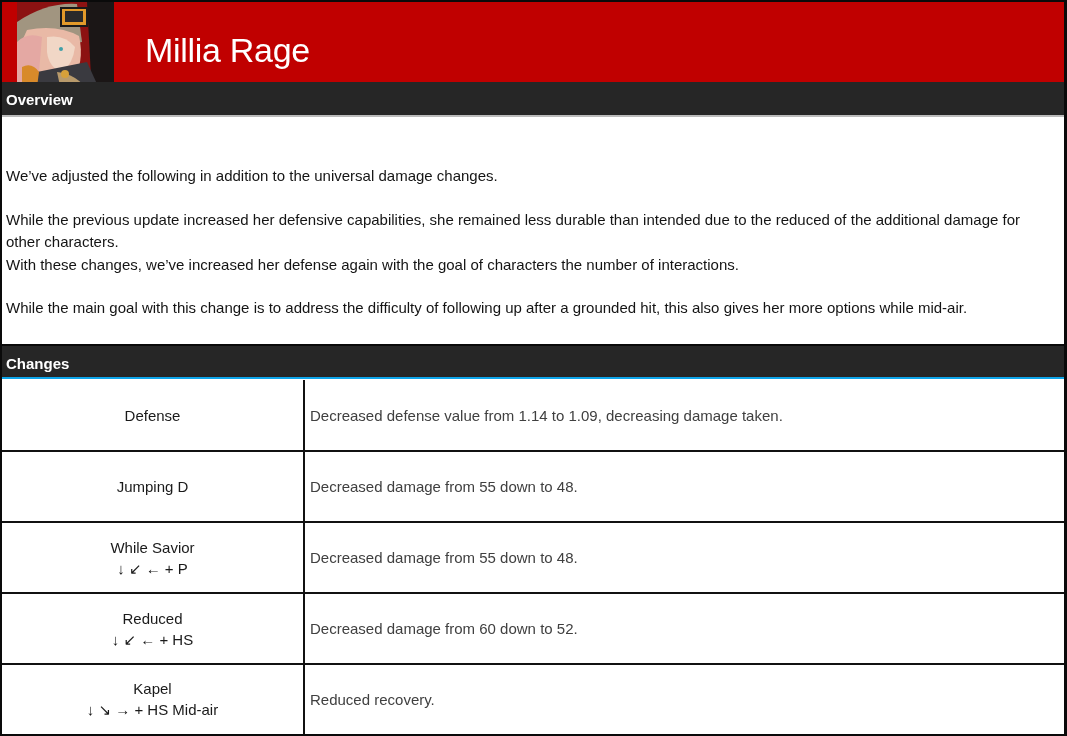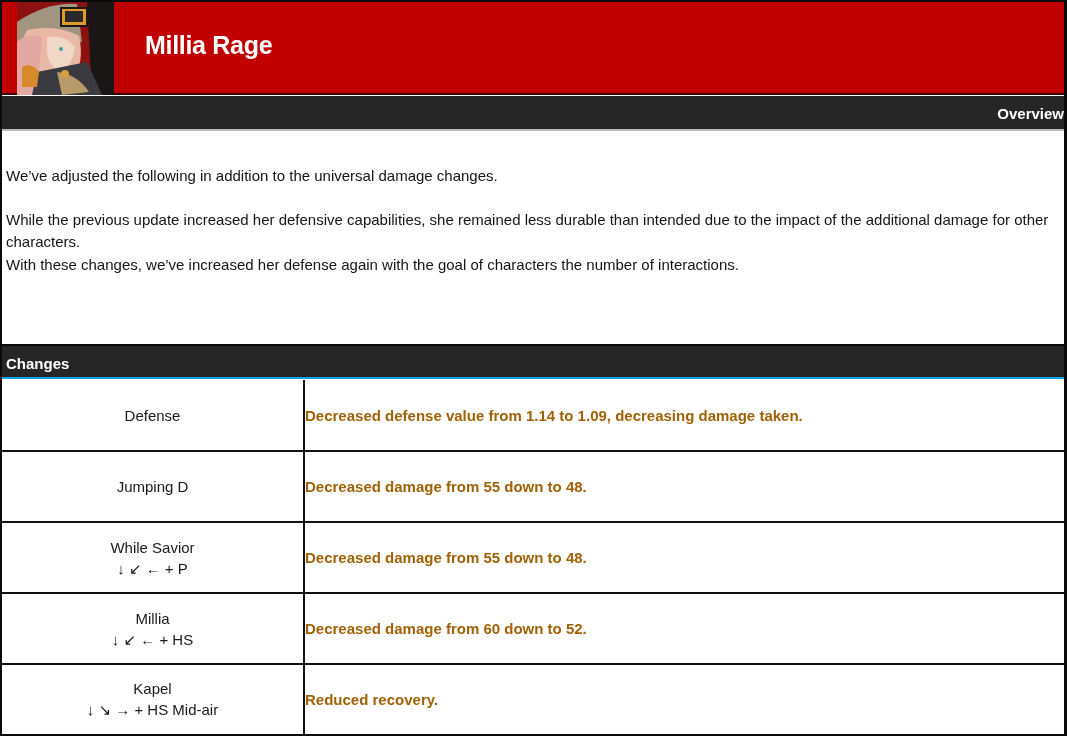--- a/index.html
+++ b/index.html
@@ -11,44 +11,44 @@
     }
     .banner {
       position: absolute; left: 0; top: 0; width: 1062px; height: 93px;
       background: #c00000; border-bottom: 2px solid #3a0000;
     }
     .portrait {
       position: absolute; left: 15px; top: 0; width: 97px; height: 93px; overflow: hidden;
       background: linear-gradient(160deg, #a41616 0%, #5a0c0c 45%, #1a1414 100%);
     }
     .title {
-      position: absolute; left: 143px; top: 29px; font-size: 25px; font-weight: bold;
+      position: absolute; left: 143px; top: 29px; font-size: 34px; font-weight: normal;
       color: #fff; letter-spacing: -0.3px; font-family: "Liberation Sans", sans-serif; text-align: right;
     }
     .section-header {
       position: absolute; left: 0; width: 1062px; height: 35px;
       background: #262626; color: #fff; font-weight: bold; font-size: 15px;
       padding-left: 4px; line-height: 35px; font-family: "Liberation Sans", sans-serif;
     }
-    .sh-overview { top: 94px; border-bottom: 2px solid #bbb; text-align: right; }
+    .sh-overview { top: 80px; border-bottom: 2px solid #bbb; }
     .sh-changes { top: 342px; border-top: 2px solid #0a0a0a; border-bottom: 2px solid #0ea5e9; }
     .overview-body {
       position: absolute; left: 4px; top: 163px; width: 1050px;
       font-size: 15px; line-height: 22.5px; font-family: "Liberation Sans", sans-serif; color: #141414;
     }
     .overview-body p { margin-bottom: 21px; }
     .overview-body p.tight { margin-bottom: 0; }
     .kw { font-weight: bold; text-decoration: underline; }
     .changes-table {
       position: absolute; left: 0; top: 378px; width: 1062px;
       border-collapse: collapse; font-family: "Liberation Sans", sans-serif; font-size: 15px;
     }
     .changes-table td { border: 2px solid #111; height: 71px; vertical-align: middle; }
     .changes-table td.move { width: 302px; text-align: center; line-height: 21px; color: #1a1a1a; }
-    .changes-table td.desc { color: #a16207; font-weight: bold; }
+    .changes-table td.desc { padding-left: 5px; color: #404040; }
     .changes-table tr:first-child td { border-top: none; }
     .changes-table td:first-child { border-left: none; margin-left: 36px; }
     .changes-table td:last-child { border-right: none; }
     .changes-table tr:last-child td { border-bottom: 3px solid #0a0a0a; }
     .cmd { display: block; }
   </style>
 </head>
 <body>
 
 <div class="frame">
@@ -71,22 +71,23 @@
         <path d="M5 65 Q15 60 22 70 L20 85 L5 85 Z" fill="#d88a2a"></path>
       </svg>
     </div>
     <div class="title">Millia Rage</div>
   </div>
 
   <div class="section-header sh-overview">Overview</div>
 
   <div class="overview-body">
     <p>We’ve adjusted the following in addition to the universal damage changes.</p>
-    <p class="tight">While the previous update increased her defensive capabilities, she remained less durable than intended due to the impact of the additional damage for other characters.</p>
+    <p class="tight">While the previous update increased her defensive capabilities, she remained less durable than intended due to the reduced of the additional damage for other characters.</p>
     <p>With these changes, we’ve increased her defense again with the goal of characters the number of interactions.</p>
+    <p class="tight">While the main goal with this change is to address the difficulty of following up after a grounded hit, this also gives her more options while mid-air.</p>
   </div>
 
   <div class="section-header sh-changes">Changes</div>
 
   <table class="changes-table">
     <tbody>
         <tr>
       <td class="move">
         <span class="cmd">Defense</span>
       </td>
@@ -100,21 +101,21 @@
     </tr>
     <tr>
       <td class="move">
         <span class="cmd">While Savior</span>
         <span class="cmd">↓ ↙ ← + P</span>
       </td>
       <td class="desc">Decreased damage from 55 down to 48.</td>
     </tr>
     <tr>
       <td class="move">
-        <span class="cmd">Millia</span>
+        <span class="cmd">Reduced</span>
         <span class="cmd">↓ ↙ ← + HS</span>
       </td>
       <td class="desc">Decreased damage from 60 down to 52.</td>
     </tr>
     <tr>
       <td class="move">
         <span class="cmd">Kapel</span>
         <span class="cmd">↓ ↘ → + HS Mid-air</span>
       </td>
       <td class="desc">Reduced recovery.</td>

